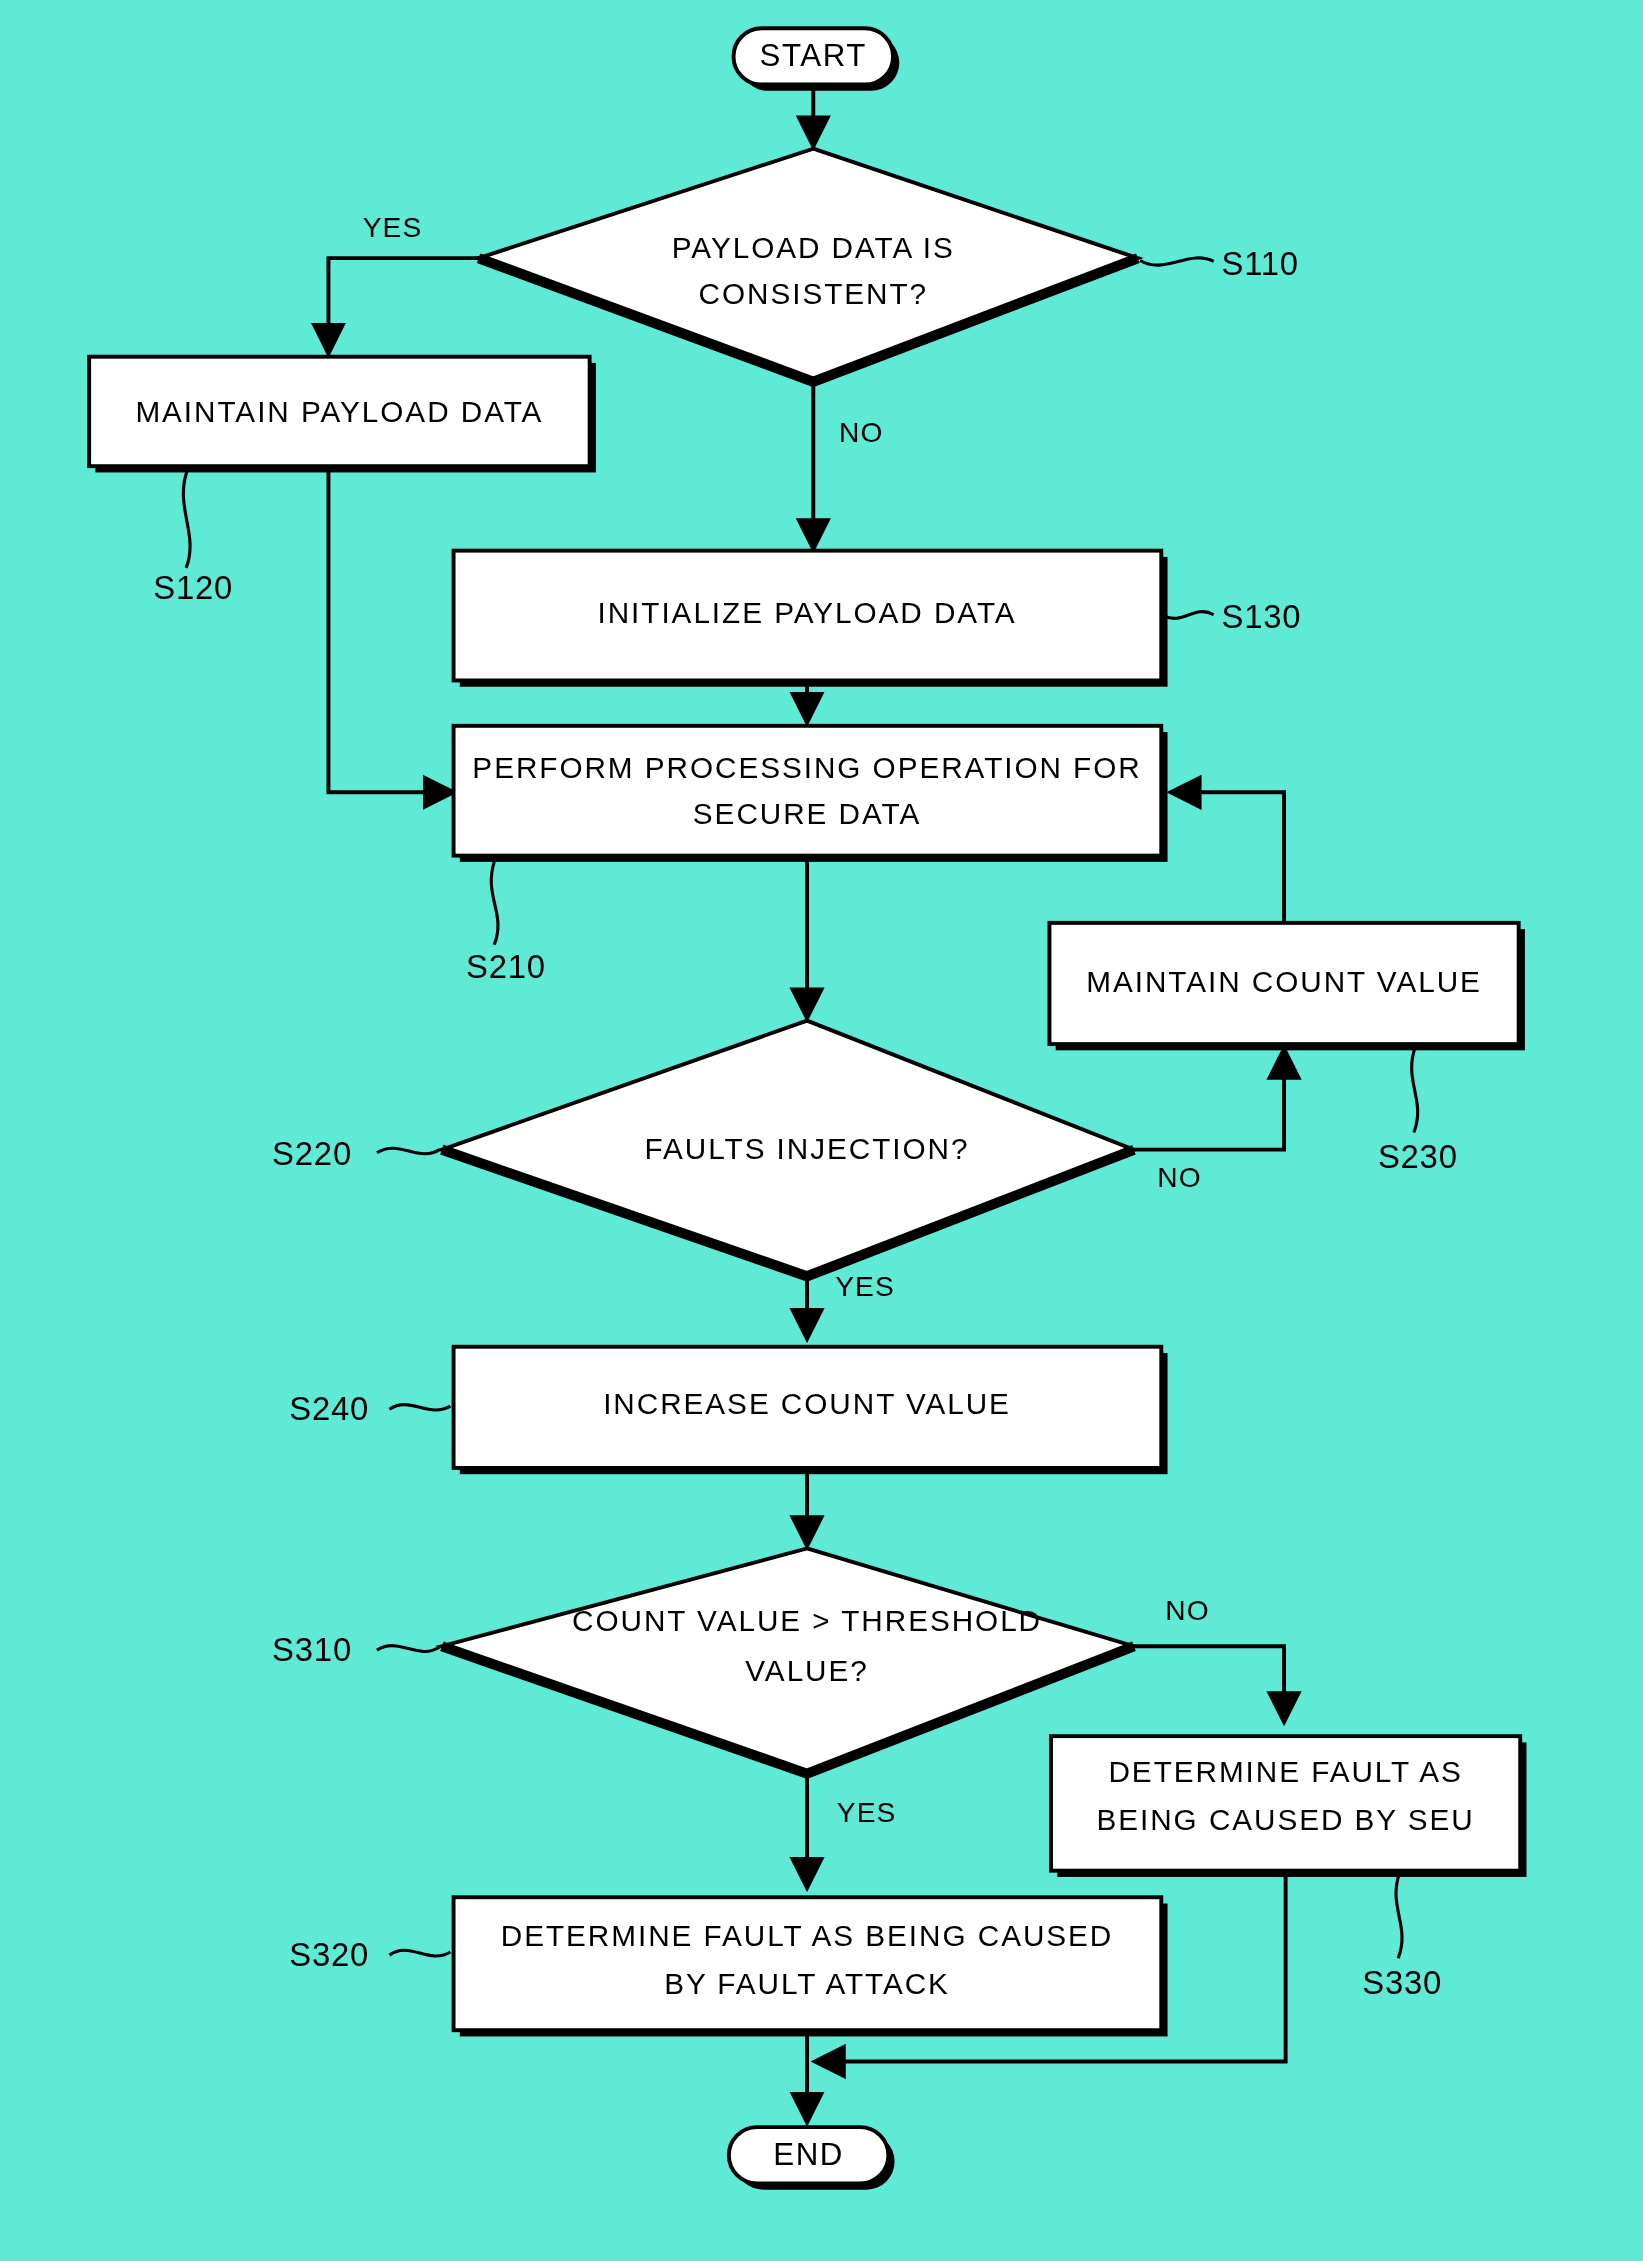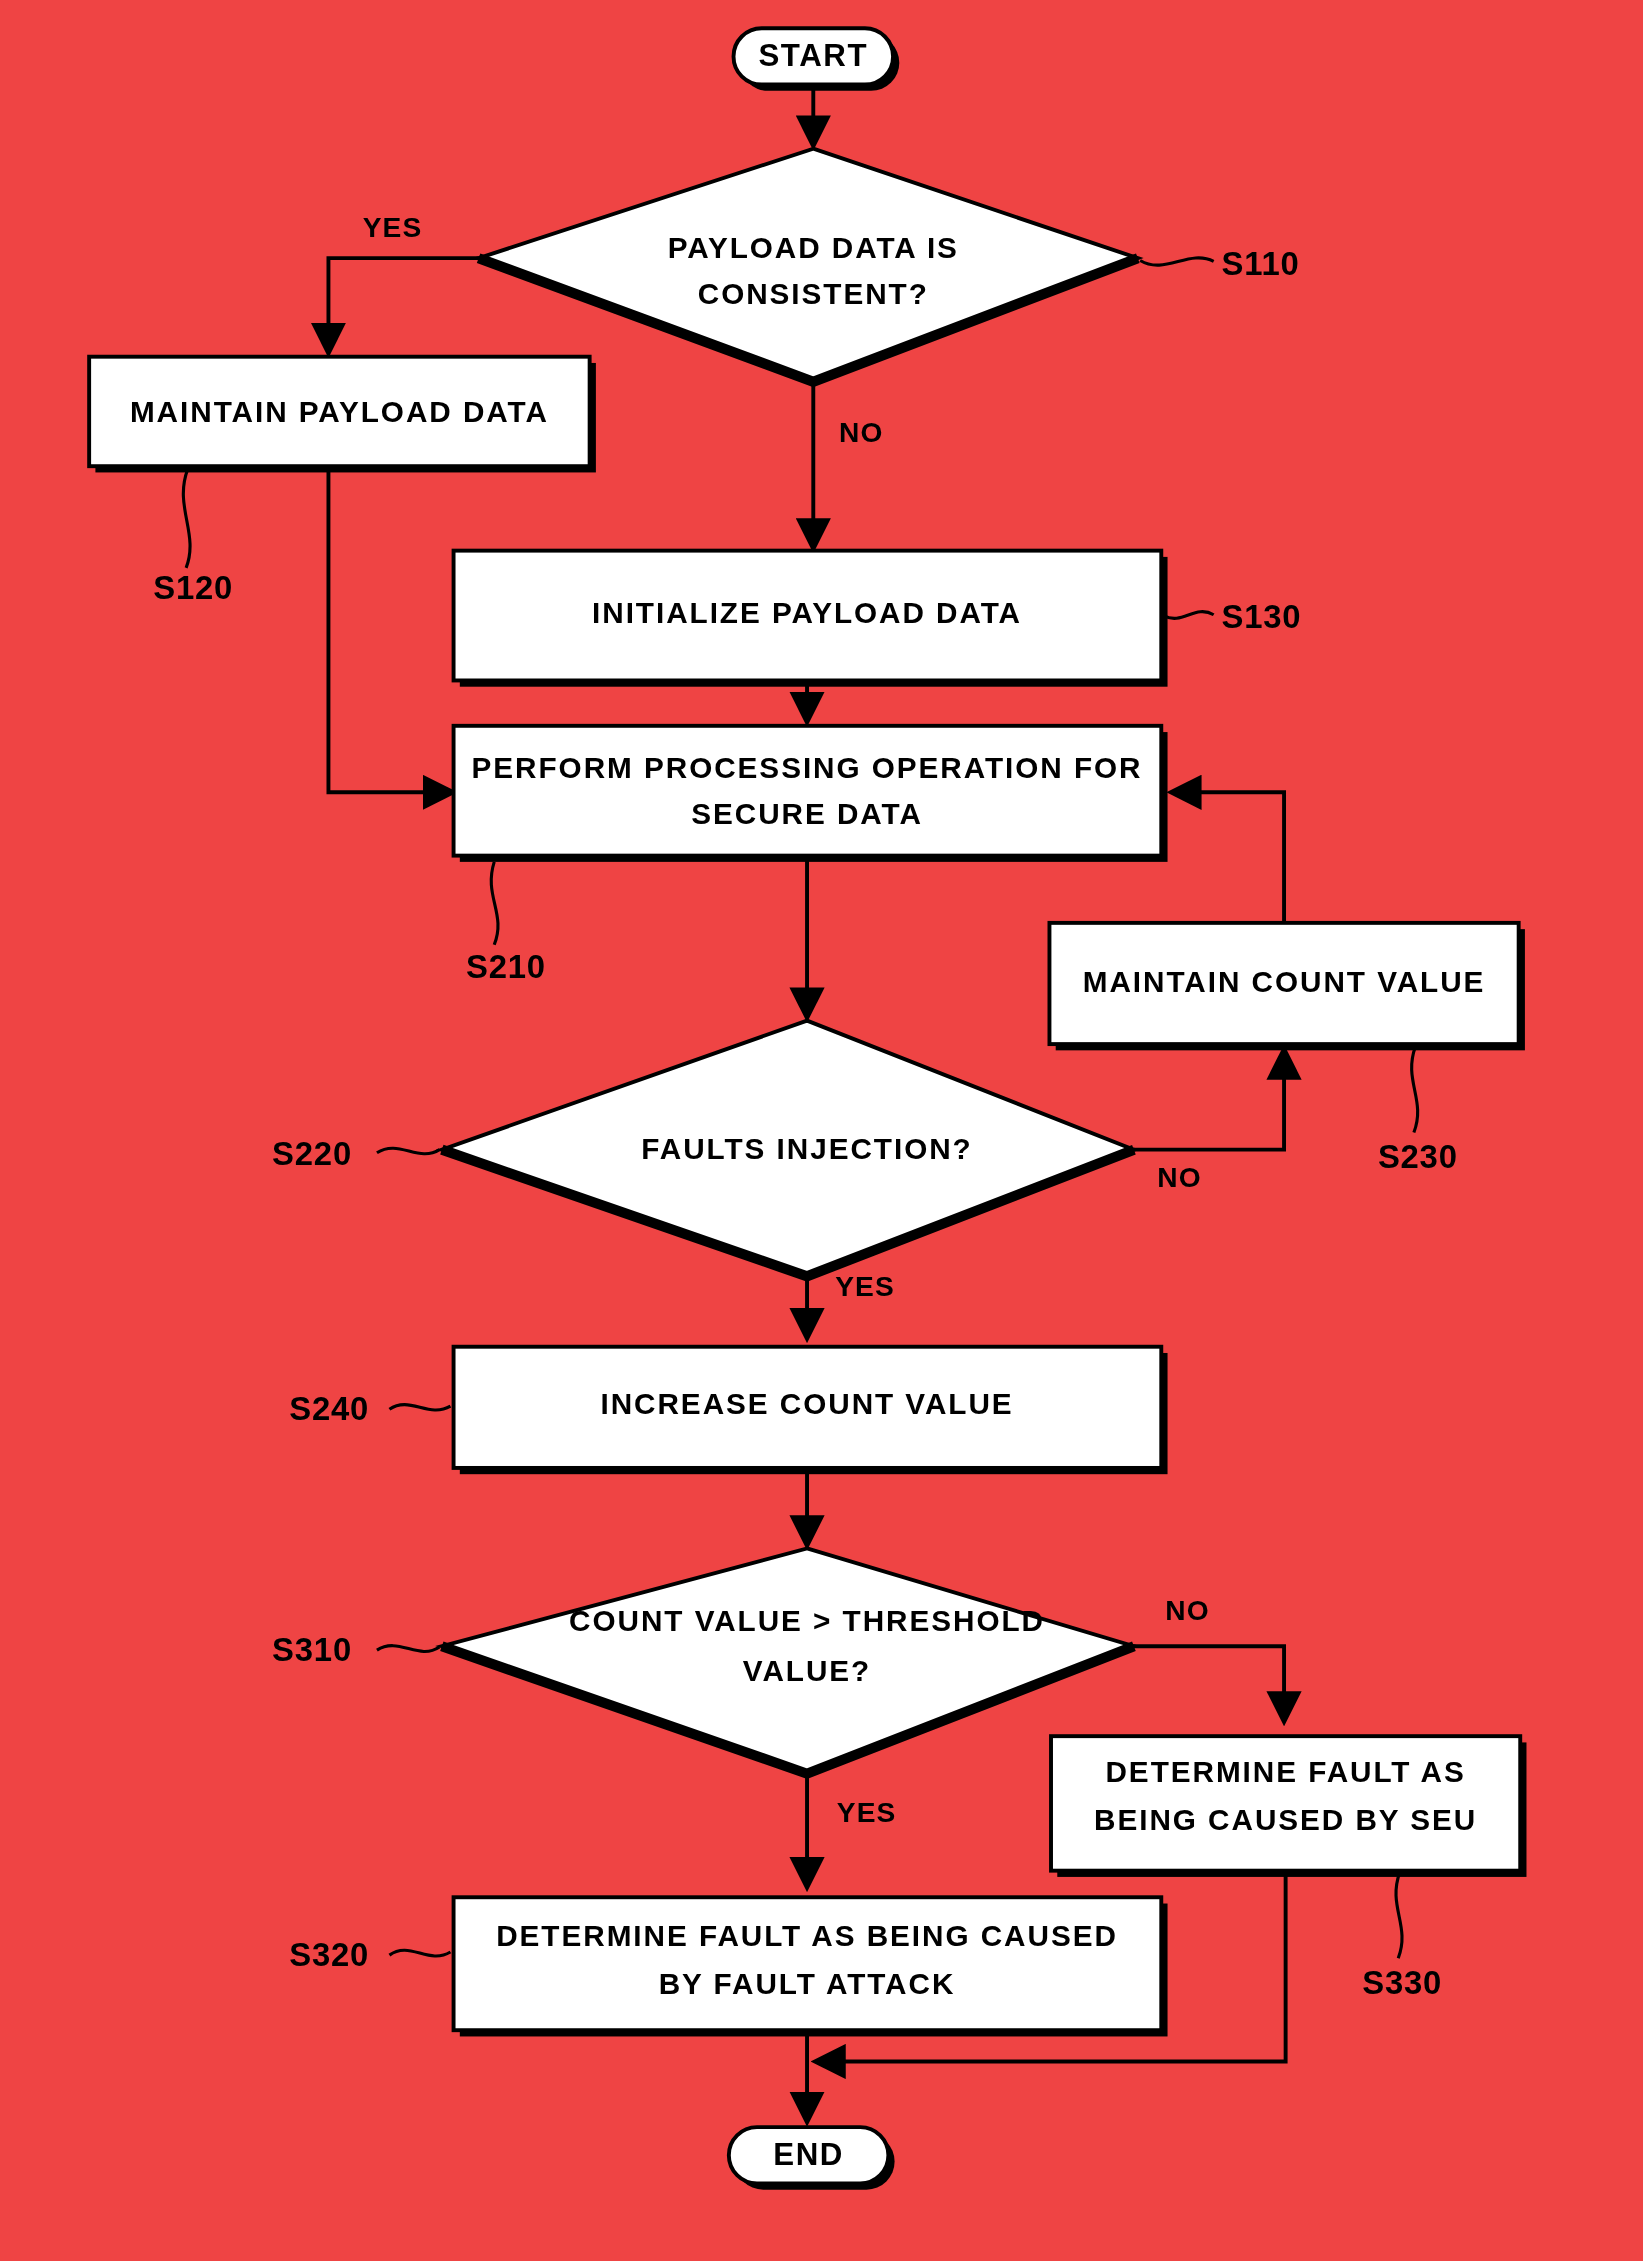--- a/index.html
+++ b/index.html
@@ -4,23 +4,22 @@
 <style>
   html, body {
     margin: 0;
     padding: 0;
     background: #ffffff;
   }
   #page {
     position: relative;
     width: 1643px;
     height: 2261px;
-    background: #ef4444;
-    font-family: "Liberation Sans", sans-serif;
-    font-weight: bold;
+    background: #5eead4;
+    font-family: "Liberation Sans", sans-serif;
   }
   svg#flow {
     position: absolute;
     top: 0;
     left: 0;
     width: 1643px;
     height: 2261px;
     display: block;
   }
   .node-text {

